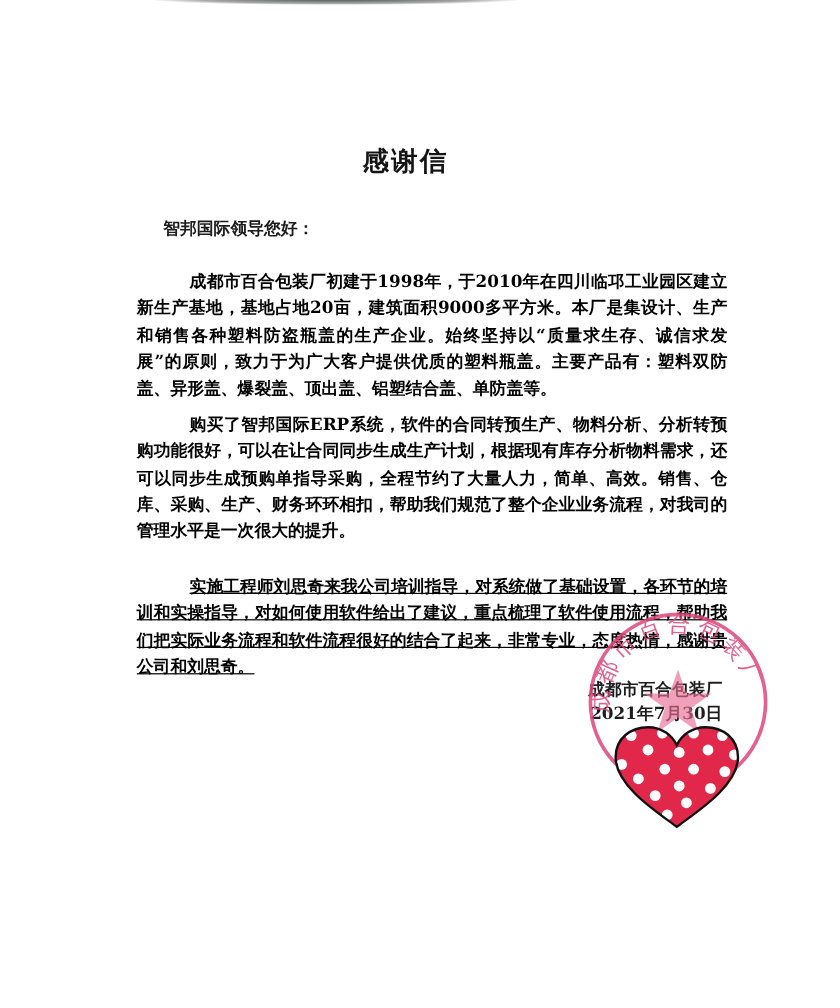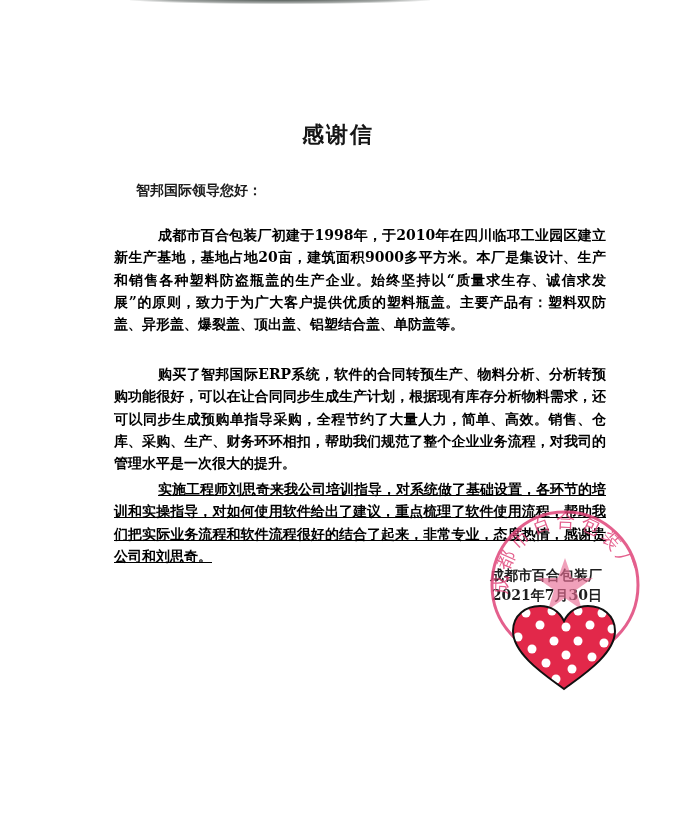--- a/index.html
+++ b/index.html
@@ -16,21 +16,21 @@
     font-size:22px; font-weight:bold; letter-spacing:2px; color:#151515;
   }
   .greeting {
     position:absolute; left:111px; top:182px; font-size:14px; font-weight:bold; color:#1c1c1c;margin-left:25px;
   }
   .para {
     position:absolute; left:111px; width:492px; font-size:14px; line-height:22.3px;
     text-indent:44px; text-align:justify; font-weight:bold; color:#000000; margin:3px;
   }
   .p1 { top:221px; }
-  .p2 { top:360px; }
+  .p2 { top:340px; }
   .p3 { top:475px;text-decoration:underline; }
   .signature {
     position:absolute; left:490px; top:565px; font-size:14px; font-weight:bold; color:#1e1e1e;
     text-align:right; line-height:20px; z-index:2;
   }
   .signature div { white-space:nowrap; }
   .stamp {
     position:absolute; left:488px; top:508px; width:154px; height:154px; z-index:3; pointer-events:none;
     opacity:0.85;
   }

